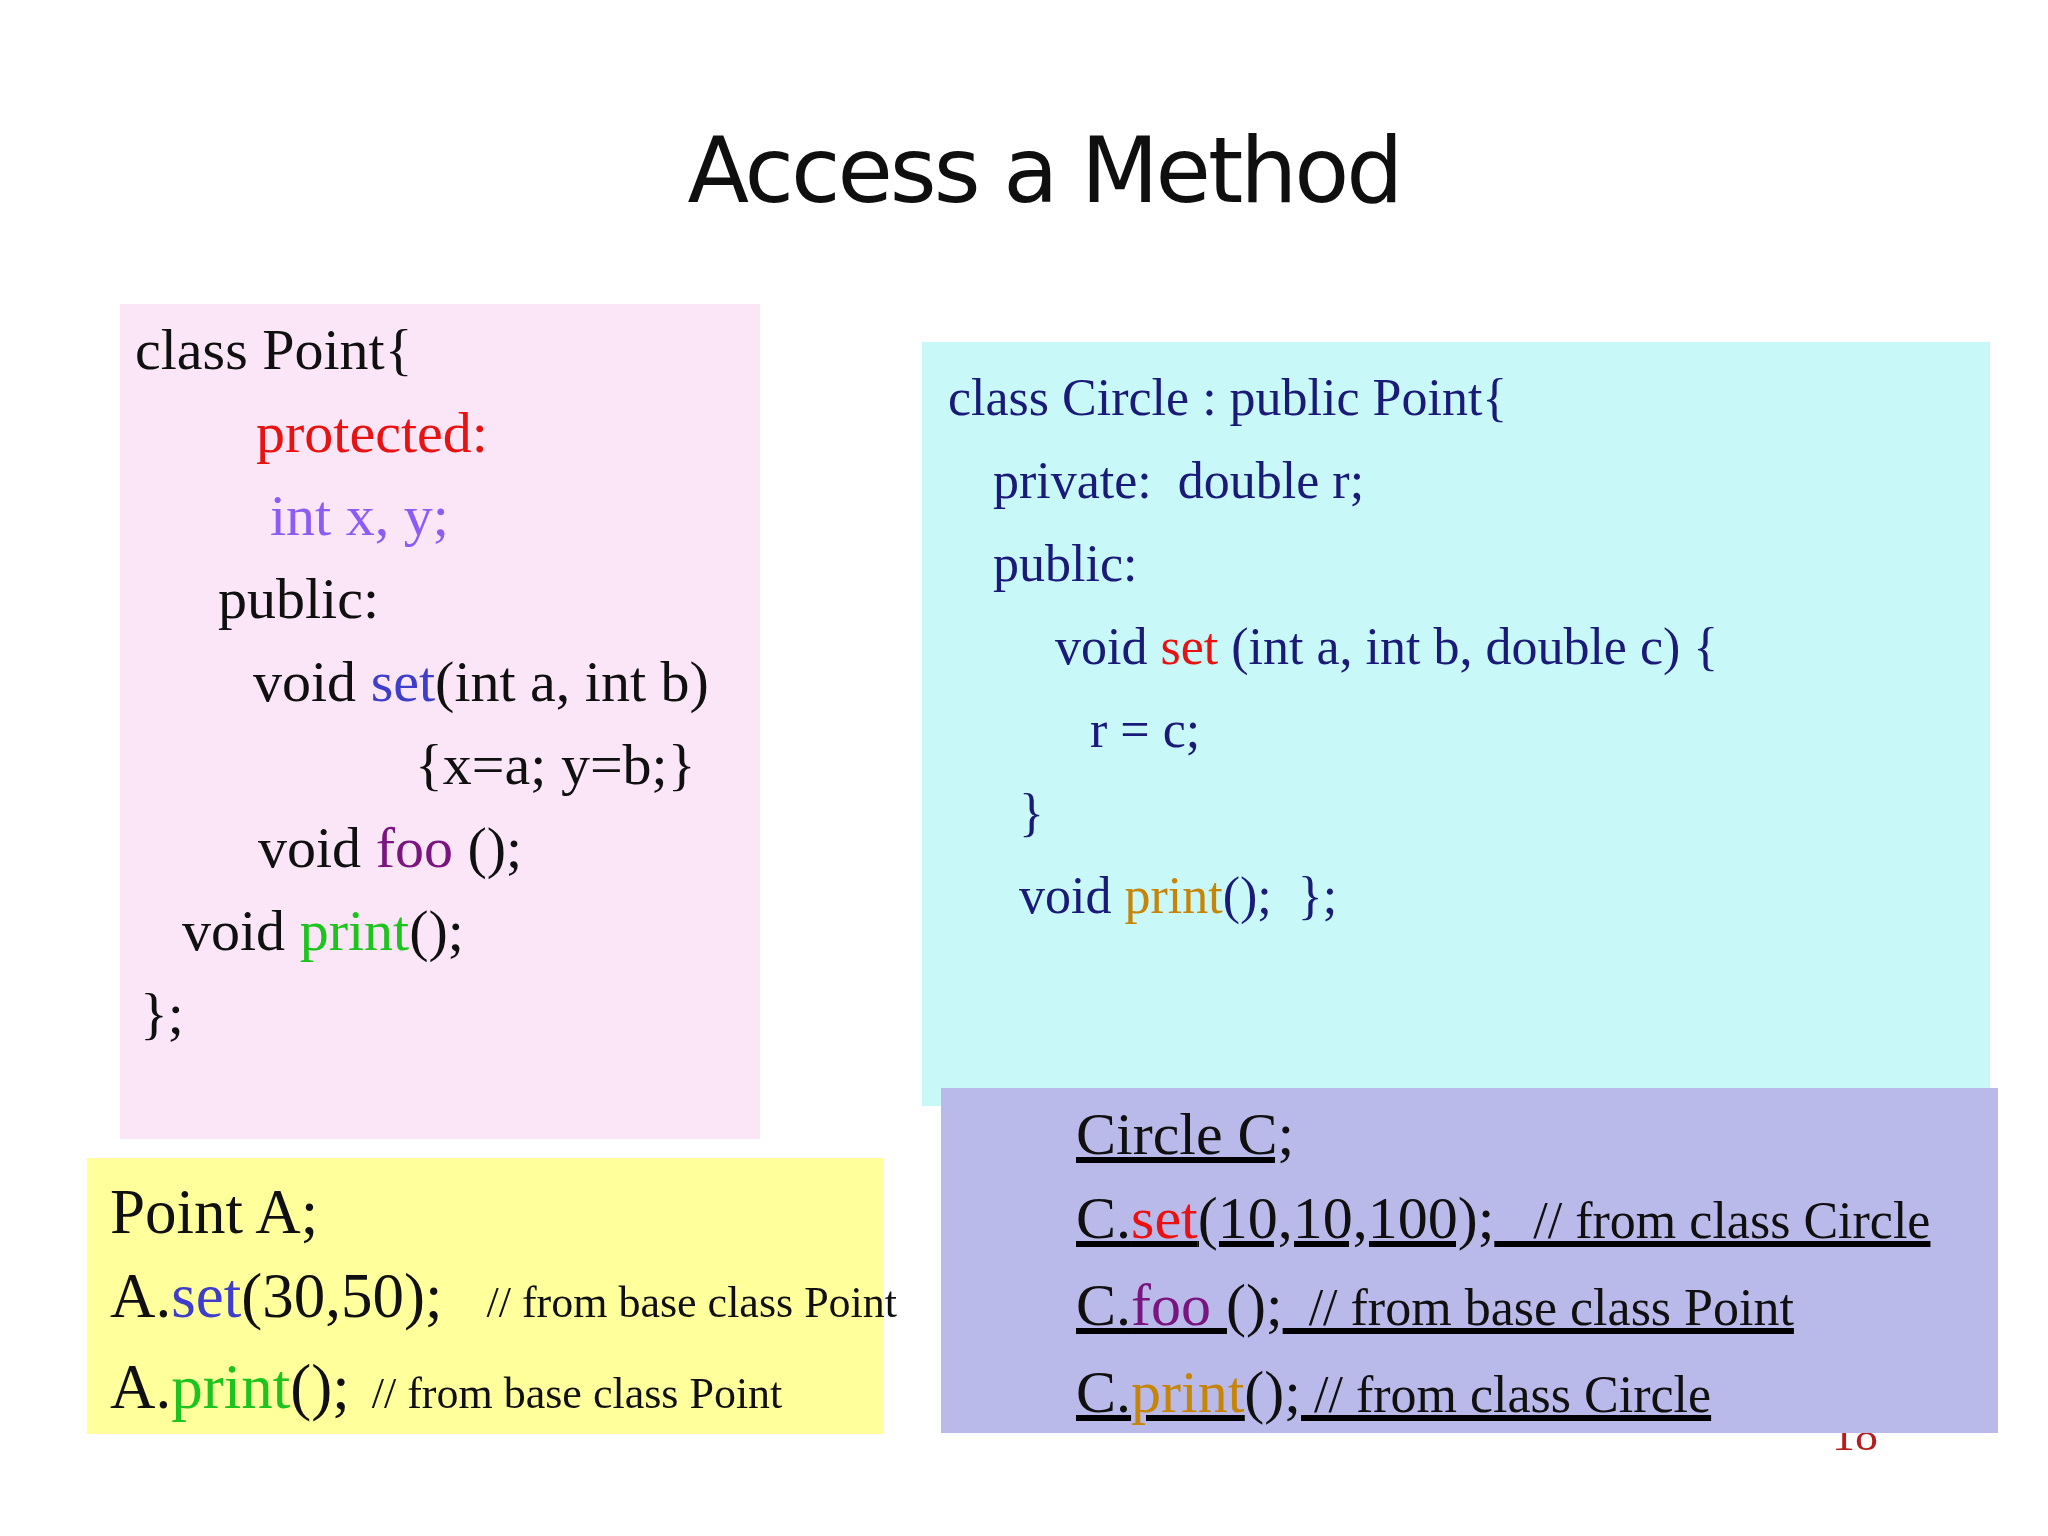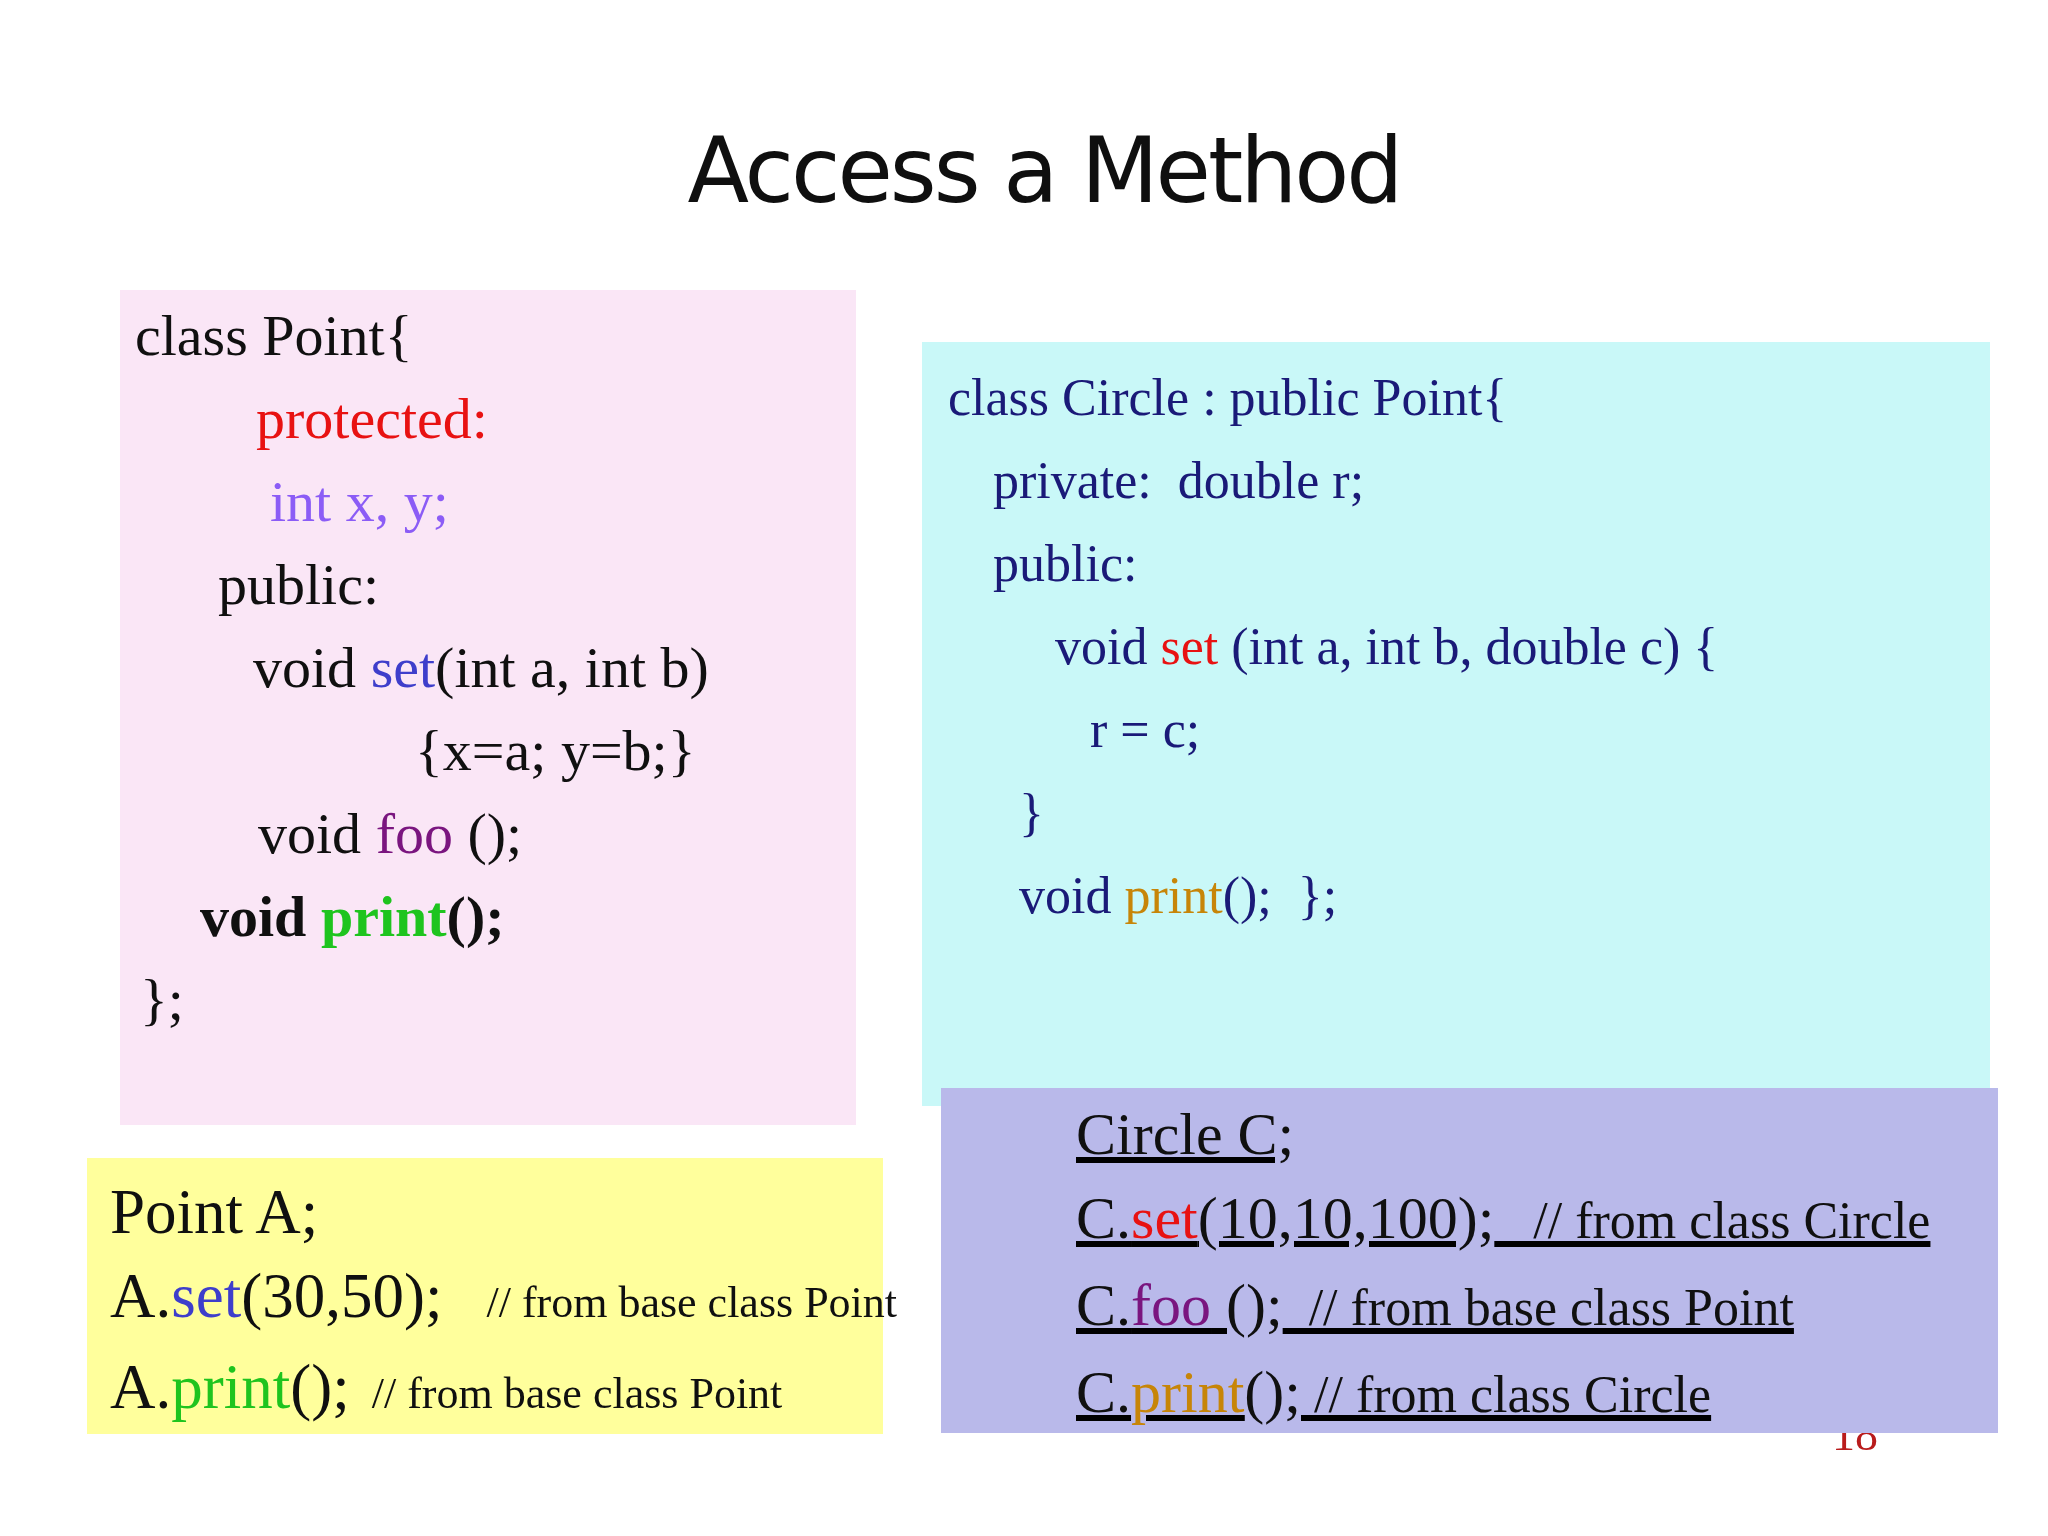--- a/index.html
+++ b/index.html
@@ -12,21 +12,21 @@
     position:absolute; left:40px; right:0; top:126px;
     text-align:center;
     font-family:"DejaVu Sans", sans-serif;
     font-size:90px; letter-spacing:-3px; line-height:1;
     color:#0f0f0f;
   }
   .code-box { position:absolute; z-index:1; box-sizing:border-box; }
   .code-line { white-space:pre; }
   .code-line .sm { }
 
-  #box-point-class  { left:120px; top:290px;  width:736px;  height:835px;
+  #box-point-class  { left:120px; top:304px;  width:640px;  height:835px;
                       font-size:58px; line-height:83px; padding-top:4px; }
   #box-circle-class { left:922px; top:342px;  width:1068px; height:764px;
                       font-size:52px; line-height:83px; padding-top:14px; }
   #box-point-usage  { left:87px;  top:1158px; width:796px;  height:276px;
                       font-size:63px; line-height:84px; padding-top:12px; }
   #box-circle-usage { left:941px; top:1088px; width:1057px; height:345px;
                       font-size:60px; line-height:84px; padding-top:4px;text-decoration:underline; }
 
   #box-circle-class .sm { font-size:40px; }
   #box-point-usage  .sm { font-size:44px; }
@@ -46,21 +46,21 @@
   <div class="slide-title">Access a Method</div>
 
   <div class="code-box" id="box-point-class" style="background: rgb(250, 230, 246);">
       <div class="code-line" style="padding-left: 15px;"><span class="" style="color: rgb(16, 16, 16);">class Point{</span></div>
       <div class="code-line" style="padding-left: 136px;"><span class="" style="color: rgb(232, 18, 18);">protected:</span></div>
       <div class="code-line" style="padding-left: 150px;"><span class="" style="color: #8b5cf6;">int x, y;</span></div>
       <div class="code-line" style="padding-left: 98px;"><span class="" style="color: rgb(16, 16, 16);">public:</span></div>
       <div class="code-line" style="padding-left: 133px;"><span class="" style="color: rgb(16, 16, 16);">void </span><span class="" style="color: rgb(62, 62, 203);">set</span><span class="" style="color: rgb(16, 16, 16);">(int a, int b)</span></div>
       <div class="code-line" style="padding-left: 295px;"><span class="" style="color: rgb(16, 16, 16);">{x=a; y=b;}</span></div>
       <div class="code-line" style="padding-left: 138px;"><span class="" style="color: rgb(16, 16, 16);">void </span><span class="" style="color: rgb(122, 21, 127);">foo</span><span class="" style="color: rgb(16, 16, 16);"> ();</span></div>
-      <div class="code-line" style="padding-left: 80px; font-weight: bold;"><span class="" style="color: rgb(16, 16, 16);">void </span><span class="" style="color: rgb(30, 196, 30);">print</span><span class="" style="color: rgb(16, 16, 16);">();</span></div>
+      <div class="code-line" style="padding-left: 62px;"><span class="" style="color: rgb(16, 16, 16);">void </span><span class="" style="color: rgb(30, 196, 30);">print</span><span class="" style="color: rgb(16, 16, 16);">();</span></div>
       <div class="code-line" style="padding-left: 20px;"><span class="" style="color: rgb(16, 16, 16);">};</span></div>
     </div>
 
   <div class="code-box" id="box-circle-class" style="background: rgb(201, 248, 248);">
       <div class="code-line" style="padding-left: 26px;"><span class="" style="color: rgb(26, 26, 120);">class Circle : public Point{</span></div>
       <div class="code-line" style="padding-left: 71px;"><span class="" style="color: rgb(26, 26, 120);">private:  double r;</span></div>
       <div class="code-line" style="padding-left: 71px;"><span class="" style="color: rgb(26, 26, 120);">public:</span></div>
       <div class="code-line" style="padding-left: 133px;"><span class="" style="color: rgb(26, 26, 120);">void </span><span class="" style="color: rgb(232, 18, 18);">set</span><span class="" style="color: rgb(26, 26, 120);"> (int a, int b, double c) {</span></div>
       <div class="code-line" style="padding-left: 168px;"><span class="" style="color: rgb(26, 26, 120);">r = c;</span></div>
       <div class="code-line" style="padding-left: 97px;"><span class="" style="color: rgb(26, 26, 120);">}</span></div>

